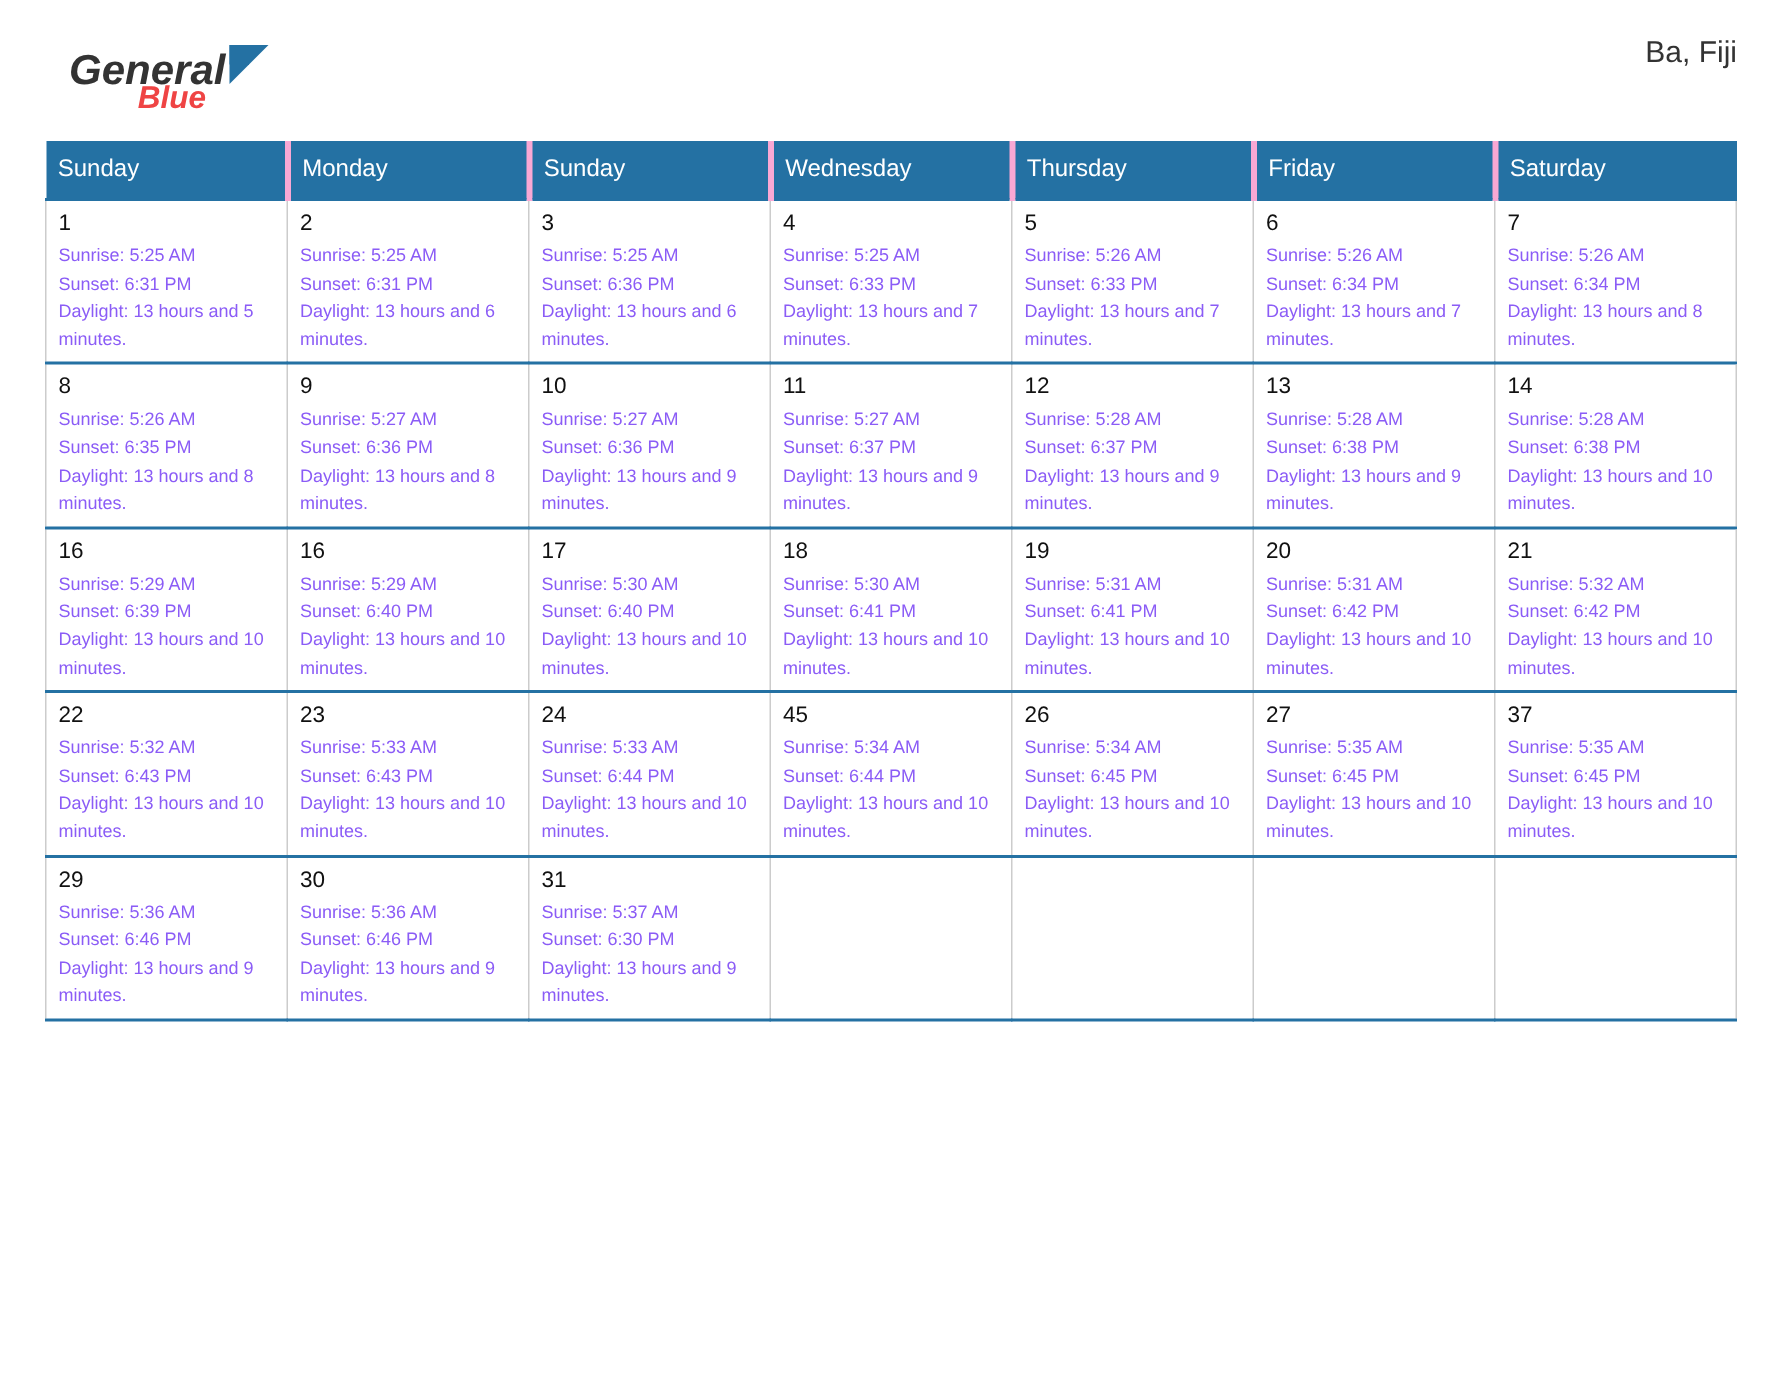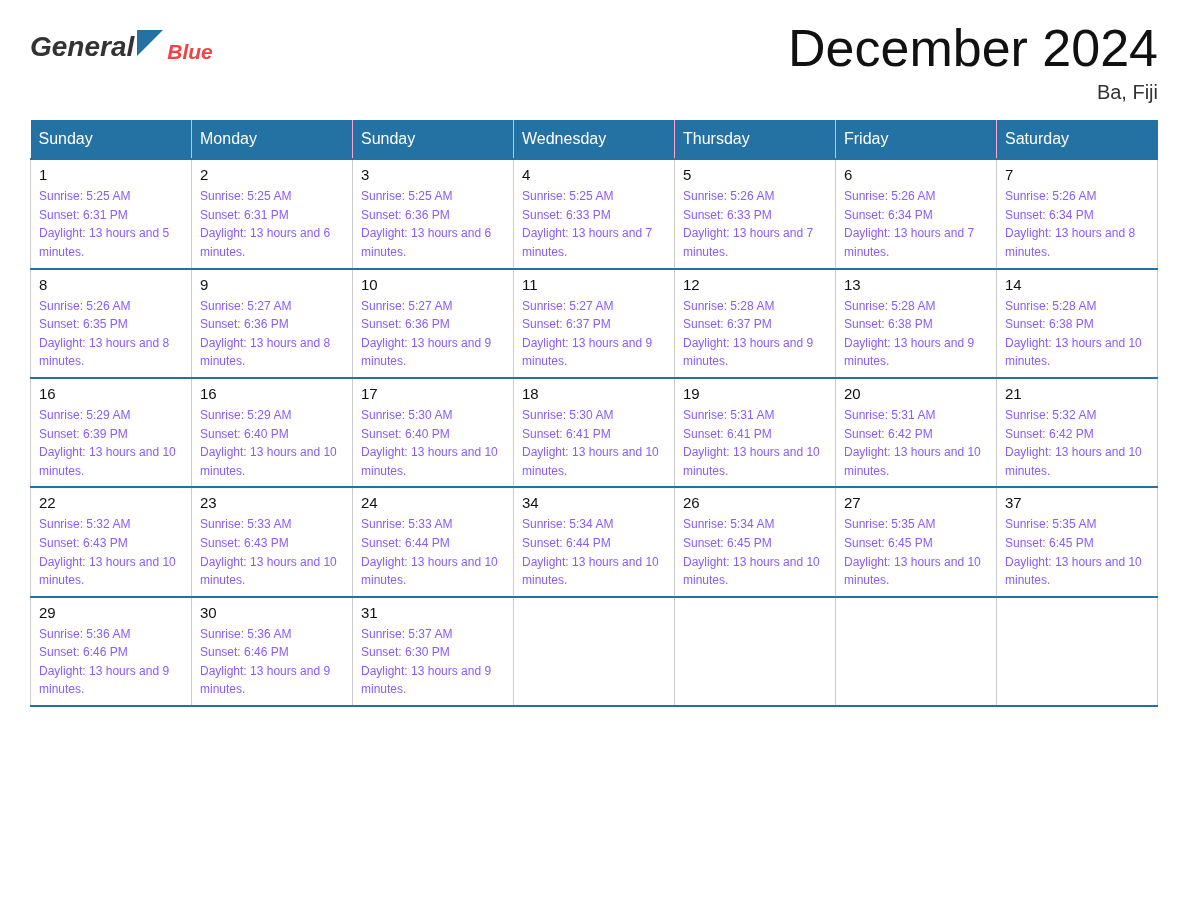--- a/index.html
+++ b/index.html
@@ -51,21 +51,21 @@
       width: 100%;
       border-collapse: collapse;
     }
     thead th {
       background-color: #2471a3;
       color: #ffffff;
       padding: 10px 8px;
       text-align: left;
       font-size: 16px;
       font-weight: normal;
-      border-right: 1px solid #f9a8d4;
+      border-right: 4px solid #f9a8d4;
     }
     thead th:last-child {
       border-right: none;
     }
     tbody td {
       border: 1px solid #ccc;
       vertical-align: top;
       padding: 6px 8px;
       font-size: 12.5px;
       color: #222;
@@ -89,32 +89,31 @@
     }
     tr {
       border-bottom: 2px solid #2471a3;
     }
   </style>
 </head>
 <body>
 
 <div class="header">
   <div class="logo">
-    <div style="display:flex; align-items:flex-end;">
+    <div style="display:flex; flex-direction:column; align-items:center;margin-left:16px;">
       <div style="display:flex; align-items:center;">
         <span class="logo-text-general">General</span>
         <div style="display:inline-block; margin-left:3px; margin-bottom:8px;">
           <div style="width:0; height:0; border-left:13px solid #2471a3; border-top:13px solid #2471a3; border-right:13px solid transparent; border-bottom:13px solid transparent;"></div>
         </div>
       </div>
       <span class="logo-text-blue" style="margin-top:-10px; margin-left:4px;">Blue</span>
     </div>
   </div>
   <div class="title-area">
-    <h1 class="calendar-title">December 2024</h1>
     <div class="calendar-subtitle">Ba, Fiji</div>
   </div>
 </div>
 
 <table>
   <thead>
     <tr>
       <th>Sunday</th>
       <th>Monday</th>
       <th>Sunday</th>
@@ -318,21 +317,21 @@
         </td>
         <td>
           <span class="day-number">24</span>
           <div class="day-info">
             <span>Sunrise: 5:33 AM</span><br>
             <span>Sunset: 6:44 PM</span><br>
             <span>Daylight: 13 hours and 10 minutes.</span>
           </div>
         </td>
         <td>
-          <span class="day-number">34</span>
+          <span class="day-number">45</span>
           <div class="day-info">
             <span>Sunrise: 5:34 AM</span><br>
             <span>Sunset: 6:44 PM</span><br>
             <span>Daylight: 13 hours and 10 minutes.</span>
           </div>
         </td>
         <td>
           <span class="day-number">26</span>
           <div class="day-info">
             <span>Sunrise: 5:34 AM</span><br>

